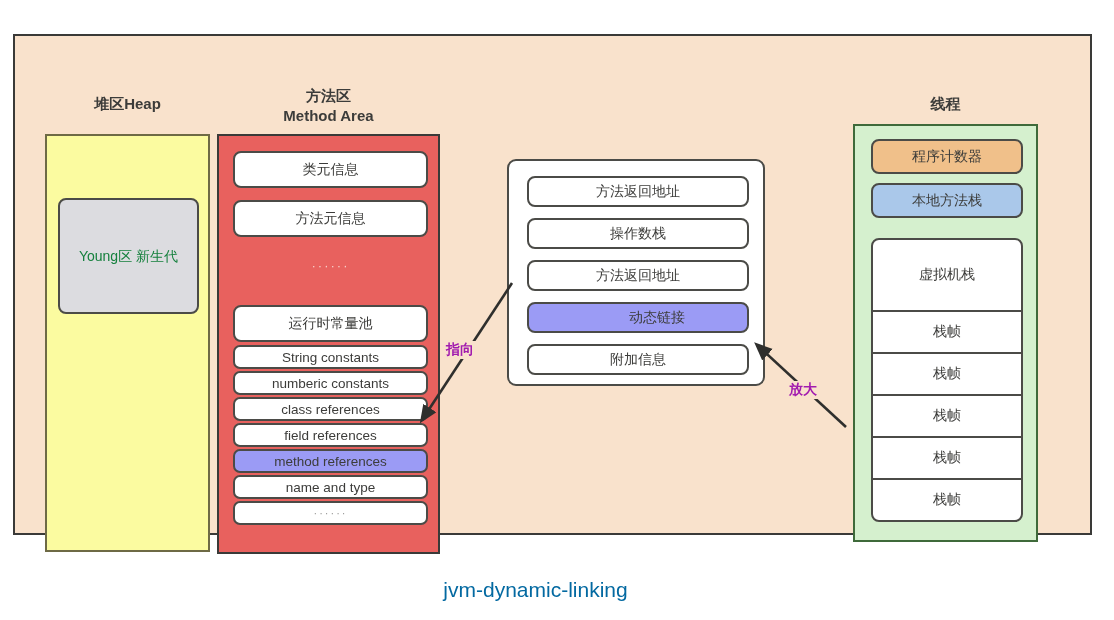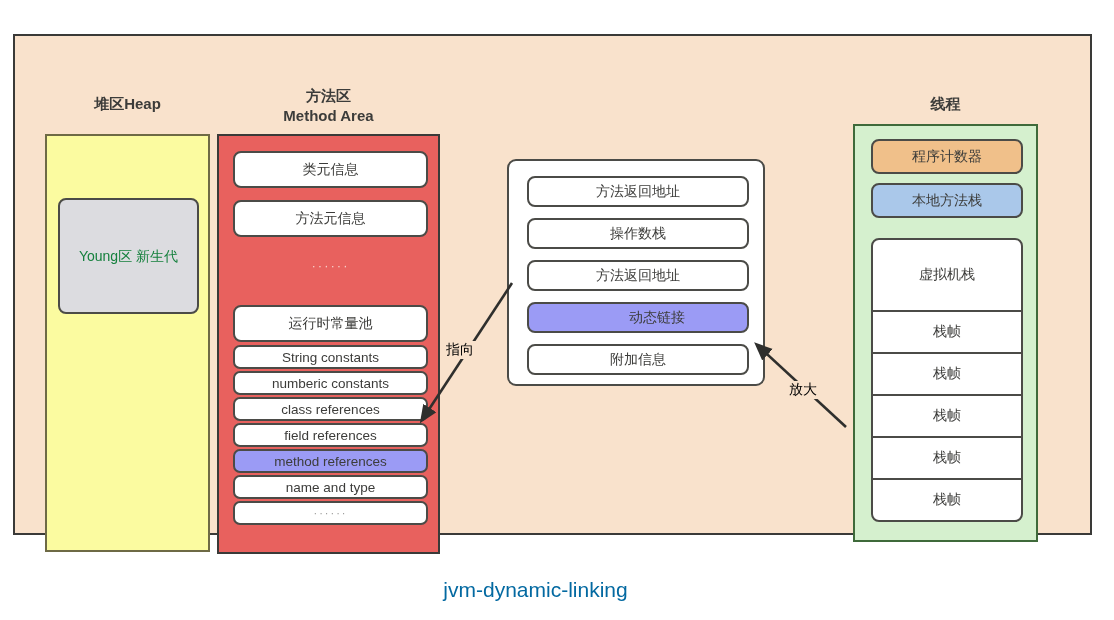--- a/index.html
+++ b/index.html
@@ -220,22 +220,22 @@
   
   #arrow-layer {
     position: absolute;
     left: 0; top: 0;
     width: 1114px; height: 620px;
     pointer-events: none;
   }
   .arrow-label {
     position: absolute;
     font-size: 14px;
-    font-weight: normal;
-    color: #000000;
+    font-weight: bold;
+    color: #a21caf;
     background: #f9e2cc;
     padding: 0 2px;
   }
   #label-points-to { left: 444px; top: 341px; }
   #label-zoom-in   { left: 787px; top: 381px; }
 
   
   #caption {
     position: absolute;
     left: 0;

